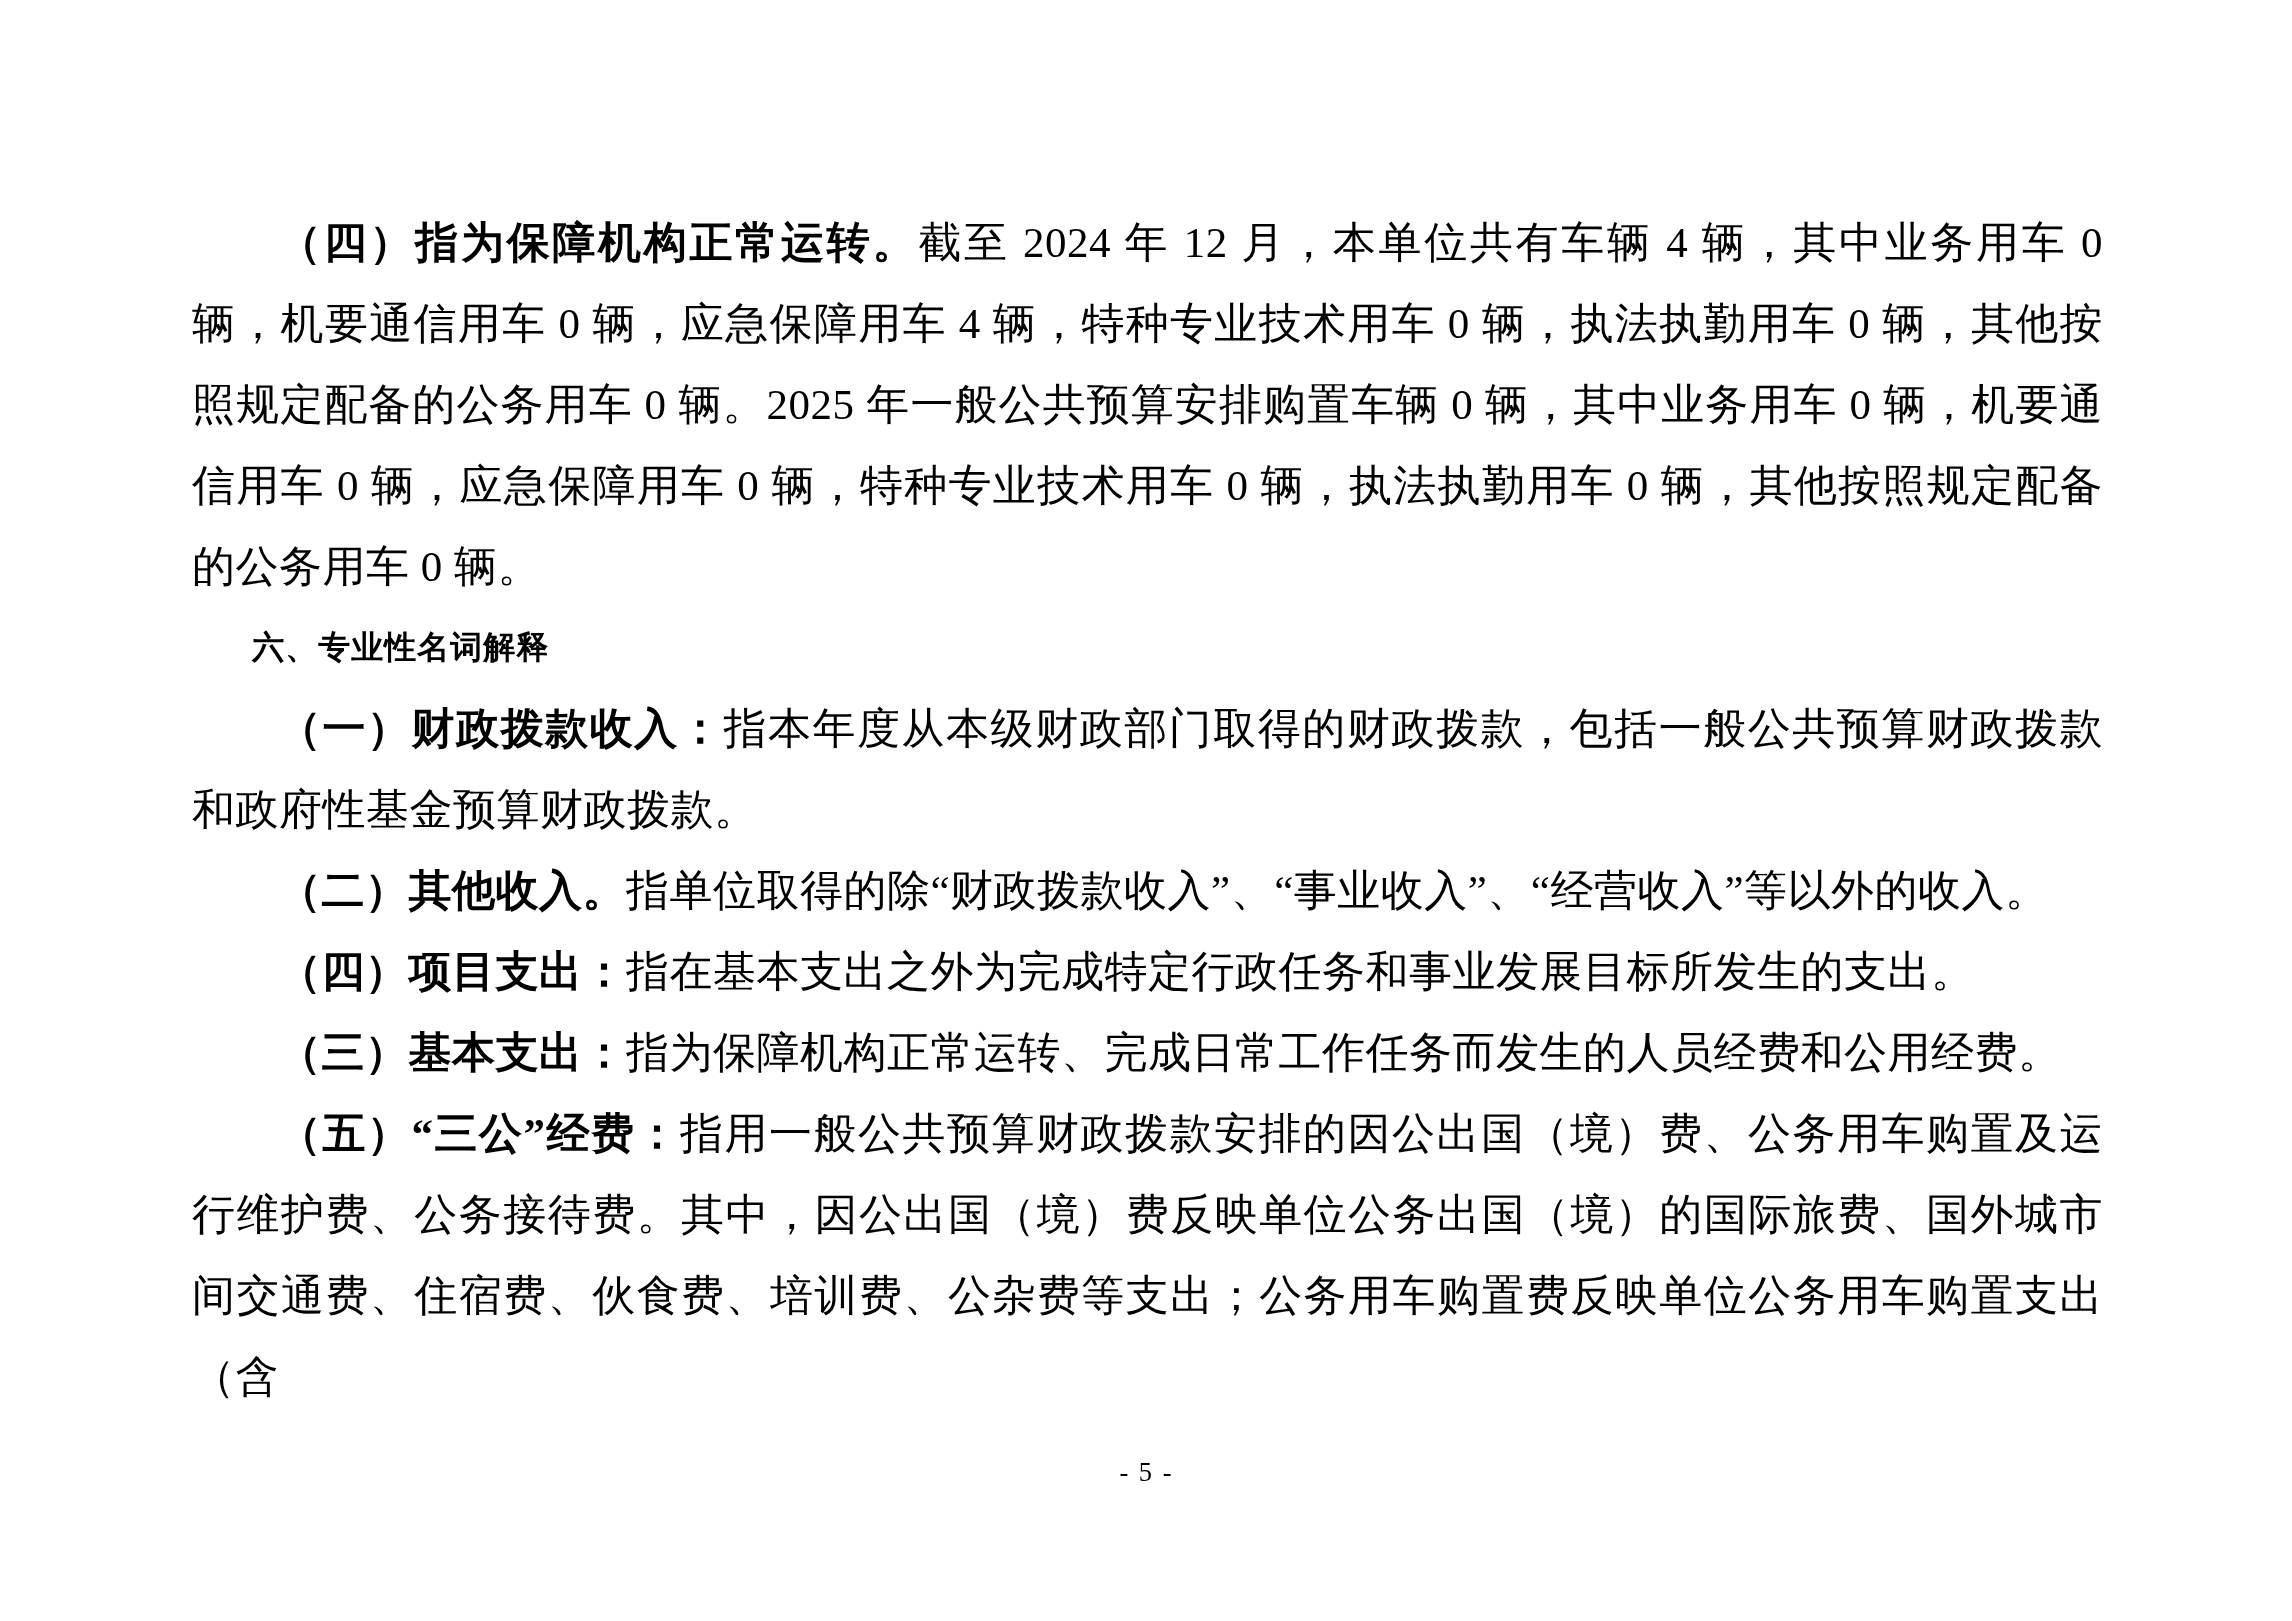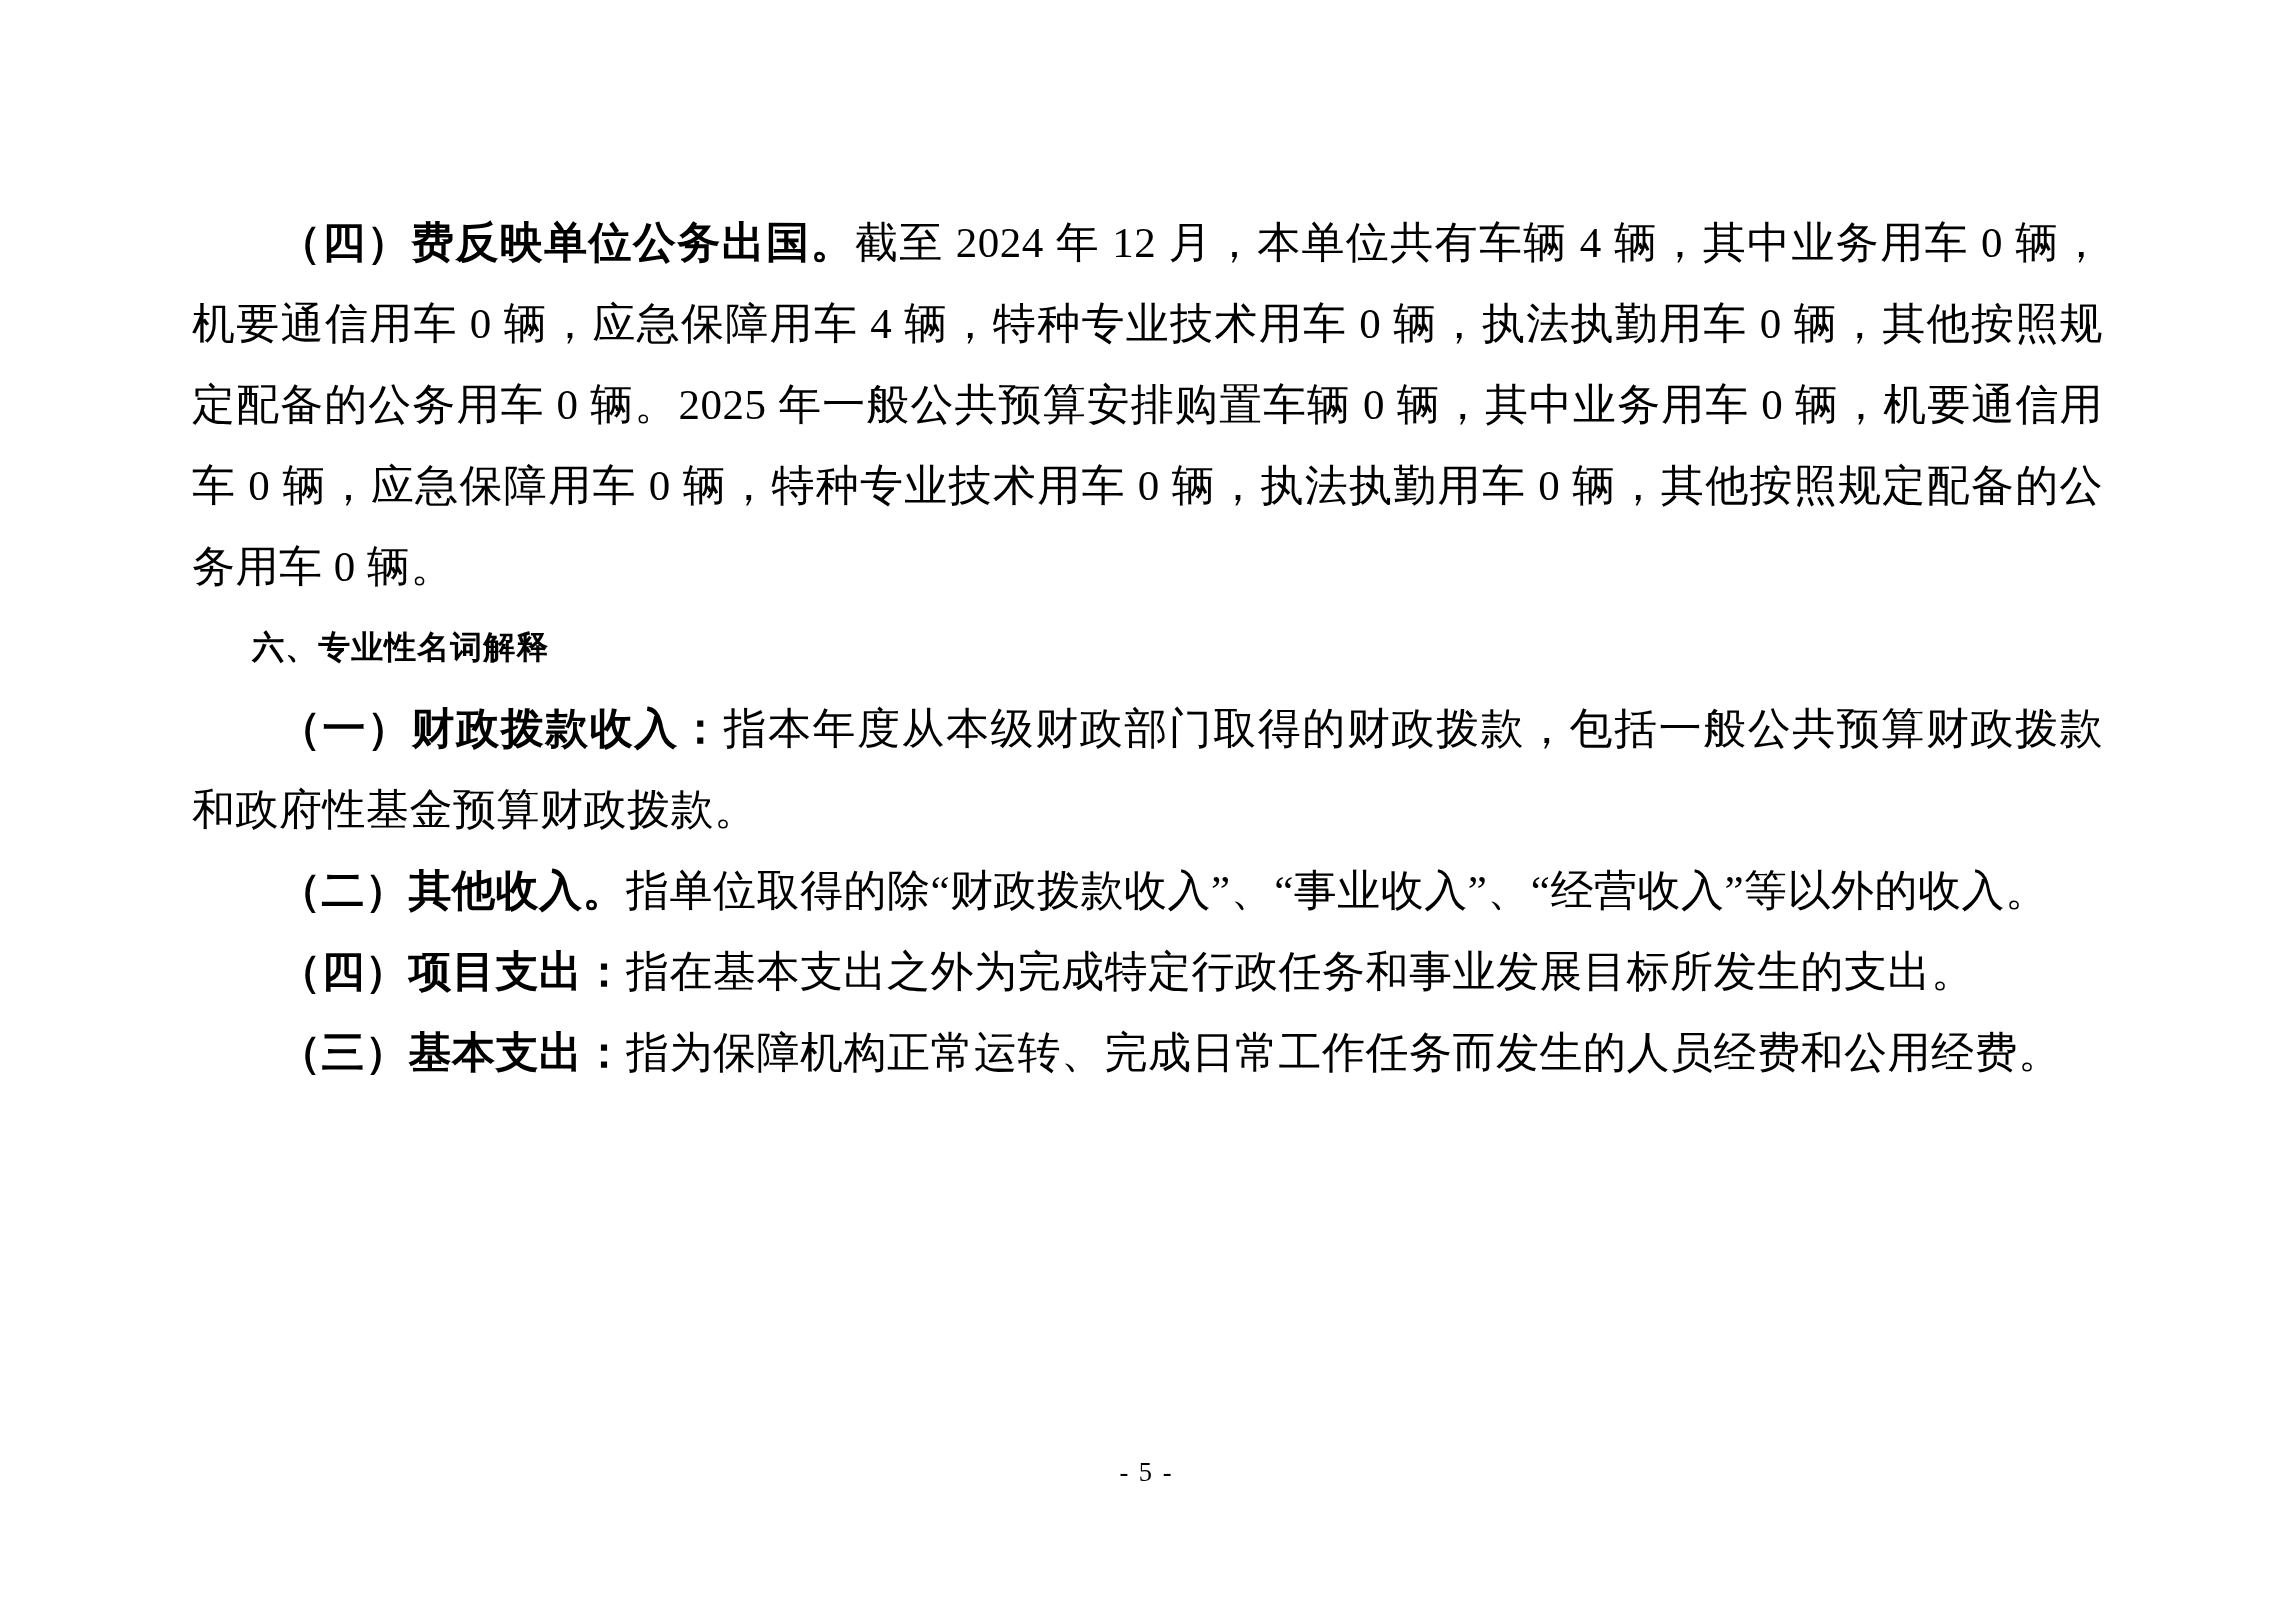--- a/index.html
+++ b/index.html
@@ -53,30 +53,31 @@
     letter-spacing: 2px;
     color: #000000;
   }
 </style>
 </head>
 <body>
 
 <div class="page">
   <div class="content">
 
-    <p><span class="lead">（四）费反映单位公务出国。</span><span>截至 2024 年 12 月，本单位共有车辆 4 辆，其中业务用车 0 辆，机要通信用车 0 辆，应急保障用车 4 辆，特种专业技术用车 0 辆，执法执勤用车 0 辆，其他按照规定配备的公务用车 0 辆。2025 年一般公共预算安排购置车辆 0 辆，其中业务用车 0 辆，机要通信用车 0 辆，应急保障用车 0 辆，特种专业技术用车 0 辆，执法执勤用车 0 辆，其他按照规定配备的公务用车 0 辆。</span></p>
+    <p><span class="lead">（四）指为保障机构正常运转。</span><span>截至 2024 年 12 月，本单位共有车辆 4 辆，其中业务用车 0 辆，机要通信用车 0 辆，应急保障用车 4 辆，特种专业技术用车 0 辆，执法执勤用车 0 辆，其他按照规定配备的公务用车 0 辆。2025 年一般公共预算安排购置车辆 0 辆，其中业务用车 0 辆，机要通信用车 0 辆，应急保障用车 0 辆，特种专业技术用车 0 辆，执法执勤用车 0 辆，其他按照规定配备的公务用车 0 辆。</span></p>
 
     <h2 class="section-heading">六、专业性名词解释</h2>
 
     <p><span class="lead">（一）财政拨款收入：</span><span>指本年度从本级财政部门取得的财政拨款，包括一般公共预算财政拨款和政府性基金预算财政拨款。</span></p>
 
     <p><span class="lead">（二）其他收入。</span><span>指单位取得的除“财政拨款收入”、“事业收入”、“经营收入”等以外的收入。</span></p>
 
     <p><span class="lead">（四）项目支出：</span><span>指在基本支出之外为完成特定行政任务和事业发展目标所发生的支出。</span></p>
 
     <p><span class="lead">（三）基本支出：</span><span>指为保障机构正常运转、完成日常工作任务而发生的人员经费和公用经费。</span></p>
 
+    <p><span class="lead">（五）“三公”经费：</span><span>指用一般公共预算财政拨款安排的因公出国（境）费、公务用车购置及运行维护费、公务接待费。其中，因公出国（境）费反映单位公务出国（境）的国际旅费、国外城市间交通费、住宿费、伙食费、培训费、公杂费等支出；公务用车购置费反映单位公务用车购置支出（含</span></p>
 
   </div>
 
   <div class="footer">- 5 -</div>
 </div>
 
 
 </body></html>

